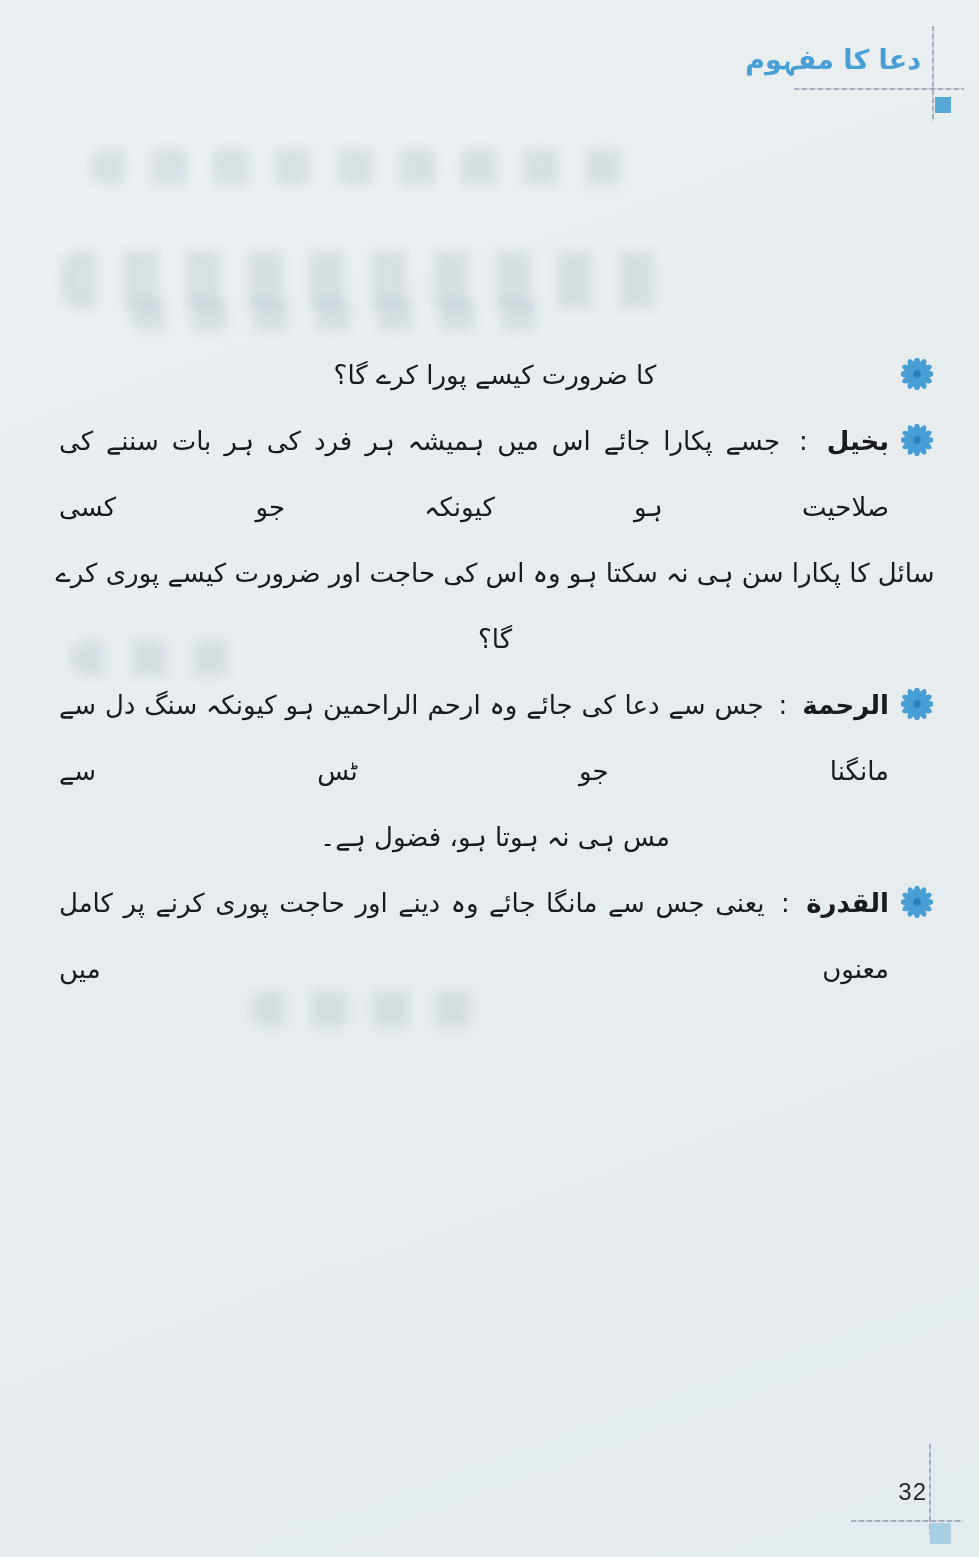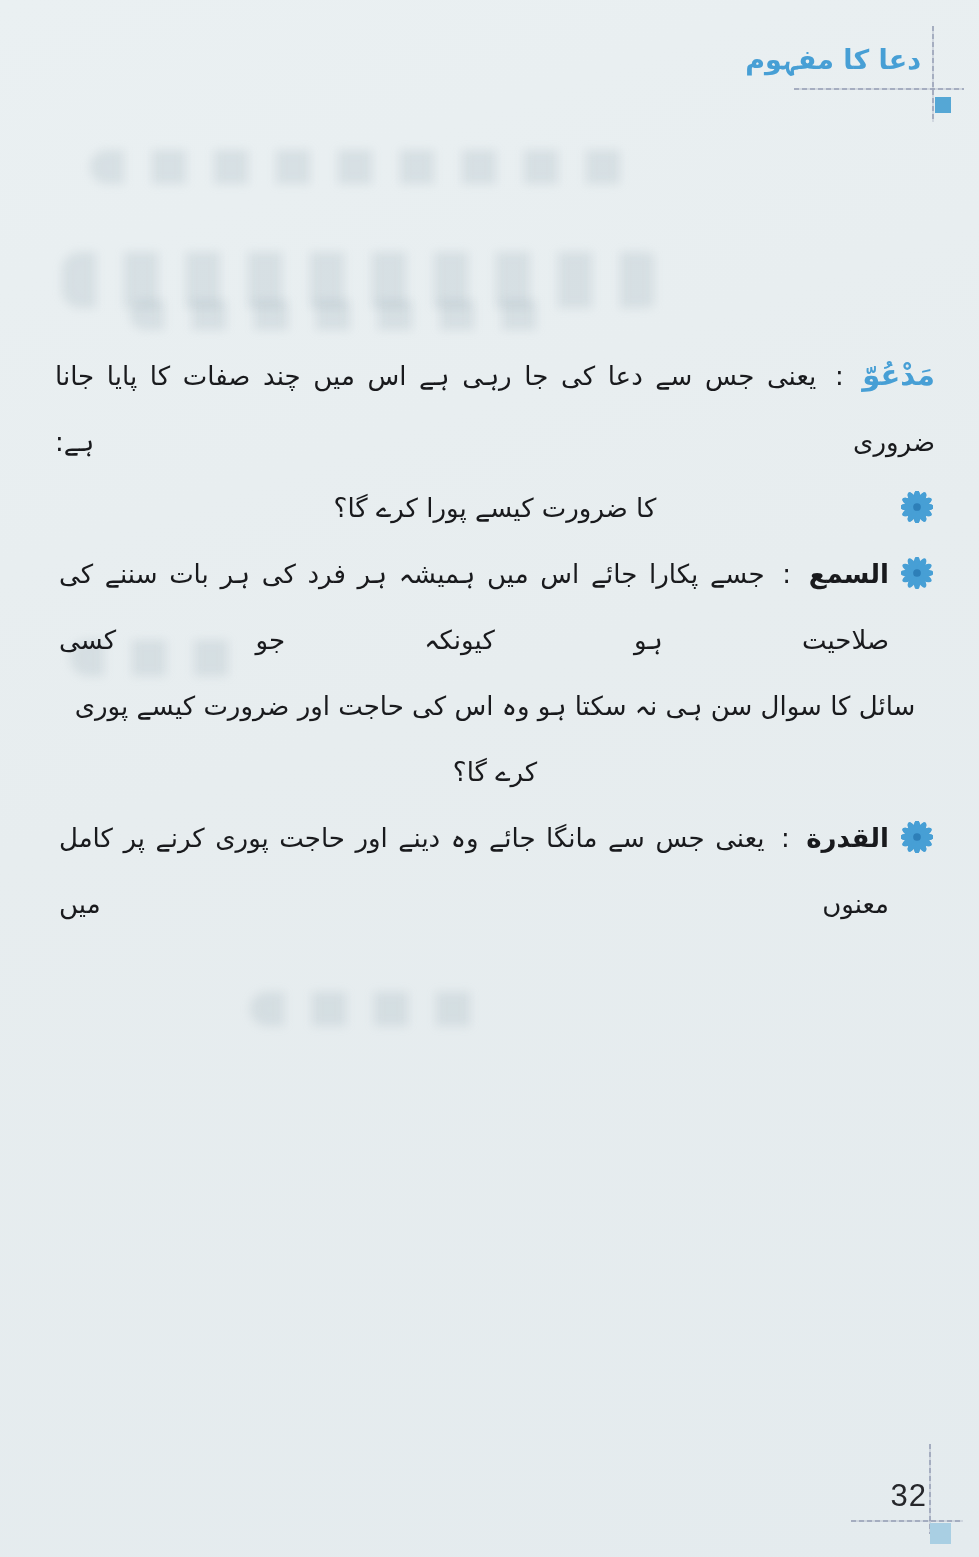--- a/index.html
+++ b/index.html
@@ -23,21 +23,21 @@
   .chapter-title {
     position: absolute; top: 34px; right: 58px;
     font-size: 27px; line-height: 52px;
     direction: rtl; white-space: nowrap;
     font-weight: 600;
   }
   
   .page-number {
     position: absolute; top: 1478px; right: 52px;
     font-family: "Liberation Sans", sans-serif;
-    font-size: 31px; font-weight: 500; color: #26272b;
+    font-size: 24px; font-weight: 500; color: #26272b;
     letter-spacing: 1px;
   }
   
   .main {
     position: absolute; top: 342px; left: 55px; width: 880px;
     direction: rtl;
   }
   .line {
     position: relative;
     min-height: 66px; line-height: 66px;
@@ -98,53 +98,59 @@
   <div class="ghost" style="top:640px;left:70px;width:170px;height:36px;"></div>
   <div class="ghost" style="top:992px;left:250px;width:240px;height:34px;"></div>
 
   <div class="chapter-title" style="color:#479fd5;">دعا کا مفہوم</div>
   <div class="rule vdotted" style="top:26px; right:45px; width:2px; height:96px;"></div>
   <div class="rule dotted" style="top:88px; right:15px; width:170px; height:2px;"></div>
   <div class="corner-square" style="top:97px; right:28px; width:16px; height:16px; background:#55a7d5;"></div>
 
   <div class="main">
 
-    <div class="line justify-line">
-      <span class="blue-term" style="color:#479fd5; font-size:29px;">مَدْعُوّ</span><span class="colon"> : </span><span>یعنی جس سے دعا کی جا رہی ہے اس میں چند صفات کا پایا جانا ضروری ہے:</span>
-    </div>
 
     <div class="bullet-item">
       <svg class="flower">
           <use href="#flower-symbol"></use>
         </svg>
     </div>
 
     <div class="bullet-item">
       <svg class="flower">
           <use href="#flower-symbol"></use>
         </svg>
       <div class="line center-line">کا ضرورت کیسے پورا کرے گا؟</div>
     </div>
 
     <div class="bullet-item">
       <svg class="flower">
           <use href="#flower-symbol"></use>
         </svg>
       <div class="line justify-line first">
-        <span class="term">السمع</span><span class="colon"> : </span><span>جسے پکارا جائے اس میں ہمیشہ ہر فرد کی ہر بات سننے کی صلاحیت ہو کیونکہ جو کسی</span>
+        <span class="term">بخیل</span><span class="colon"> : </span><span>جسے پکارا جائے اس میں ہمیشہ ہر فرد کی ہر بات سننے کی صلاحیت ہو کیونکہ جو کسی</span>
       </div>
-      <div class="line center-line">سائل کا سوال سن ہی نہ سکتا ہو وہ اس کی حاجت اور ضرورت کیسے پوری کرے گا؟</div>
+      <div class="line center-line">سائل کا پکارا سن ہی نہ سکتا ہو وہ اس کی حاجت اور ضرورت کیسے پوری کرے گا؟</div>
     </div>
 
     <div class="bullet-item">
       <svg class="flower">
           <use href="#flower-symbol"></use>
         </svg>
     </div>
 
+    <div class="bullet-item">
+      <svg class="flower">
+          <use href="#flower-symbol"></use>
+        </svg>
+      <div class="line justify-line first">
+        <span class="term">الرحمة</span><span class="colon"> : </span><span>جس سے دعا کی جائے وہ ارحم الراحمین ہو کیونکہ سنگ دل سے مانگنا جو ٹس سے</span>
+      </div>
+      <div class="line center-line">مس ہی نہ ہوتا ہو، فضول ہے۔</div>
+    </div>
 
     <div class="bullet-item">
       <svg class="flower">
           <use href="#flower-symbol"></use>
         </svg>
       <div class="line justify-line first">
         <span class="term">القدرة</span><span class="colon"> : </span><span>یعنی جس سے مانگا جائے وہ دینے اور حاجت پوری کرنے پر کامل معنوں میں</span>
       </div>
 
     </div>

